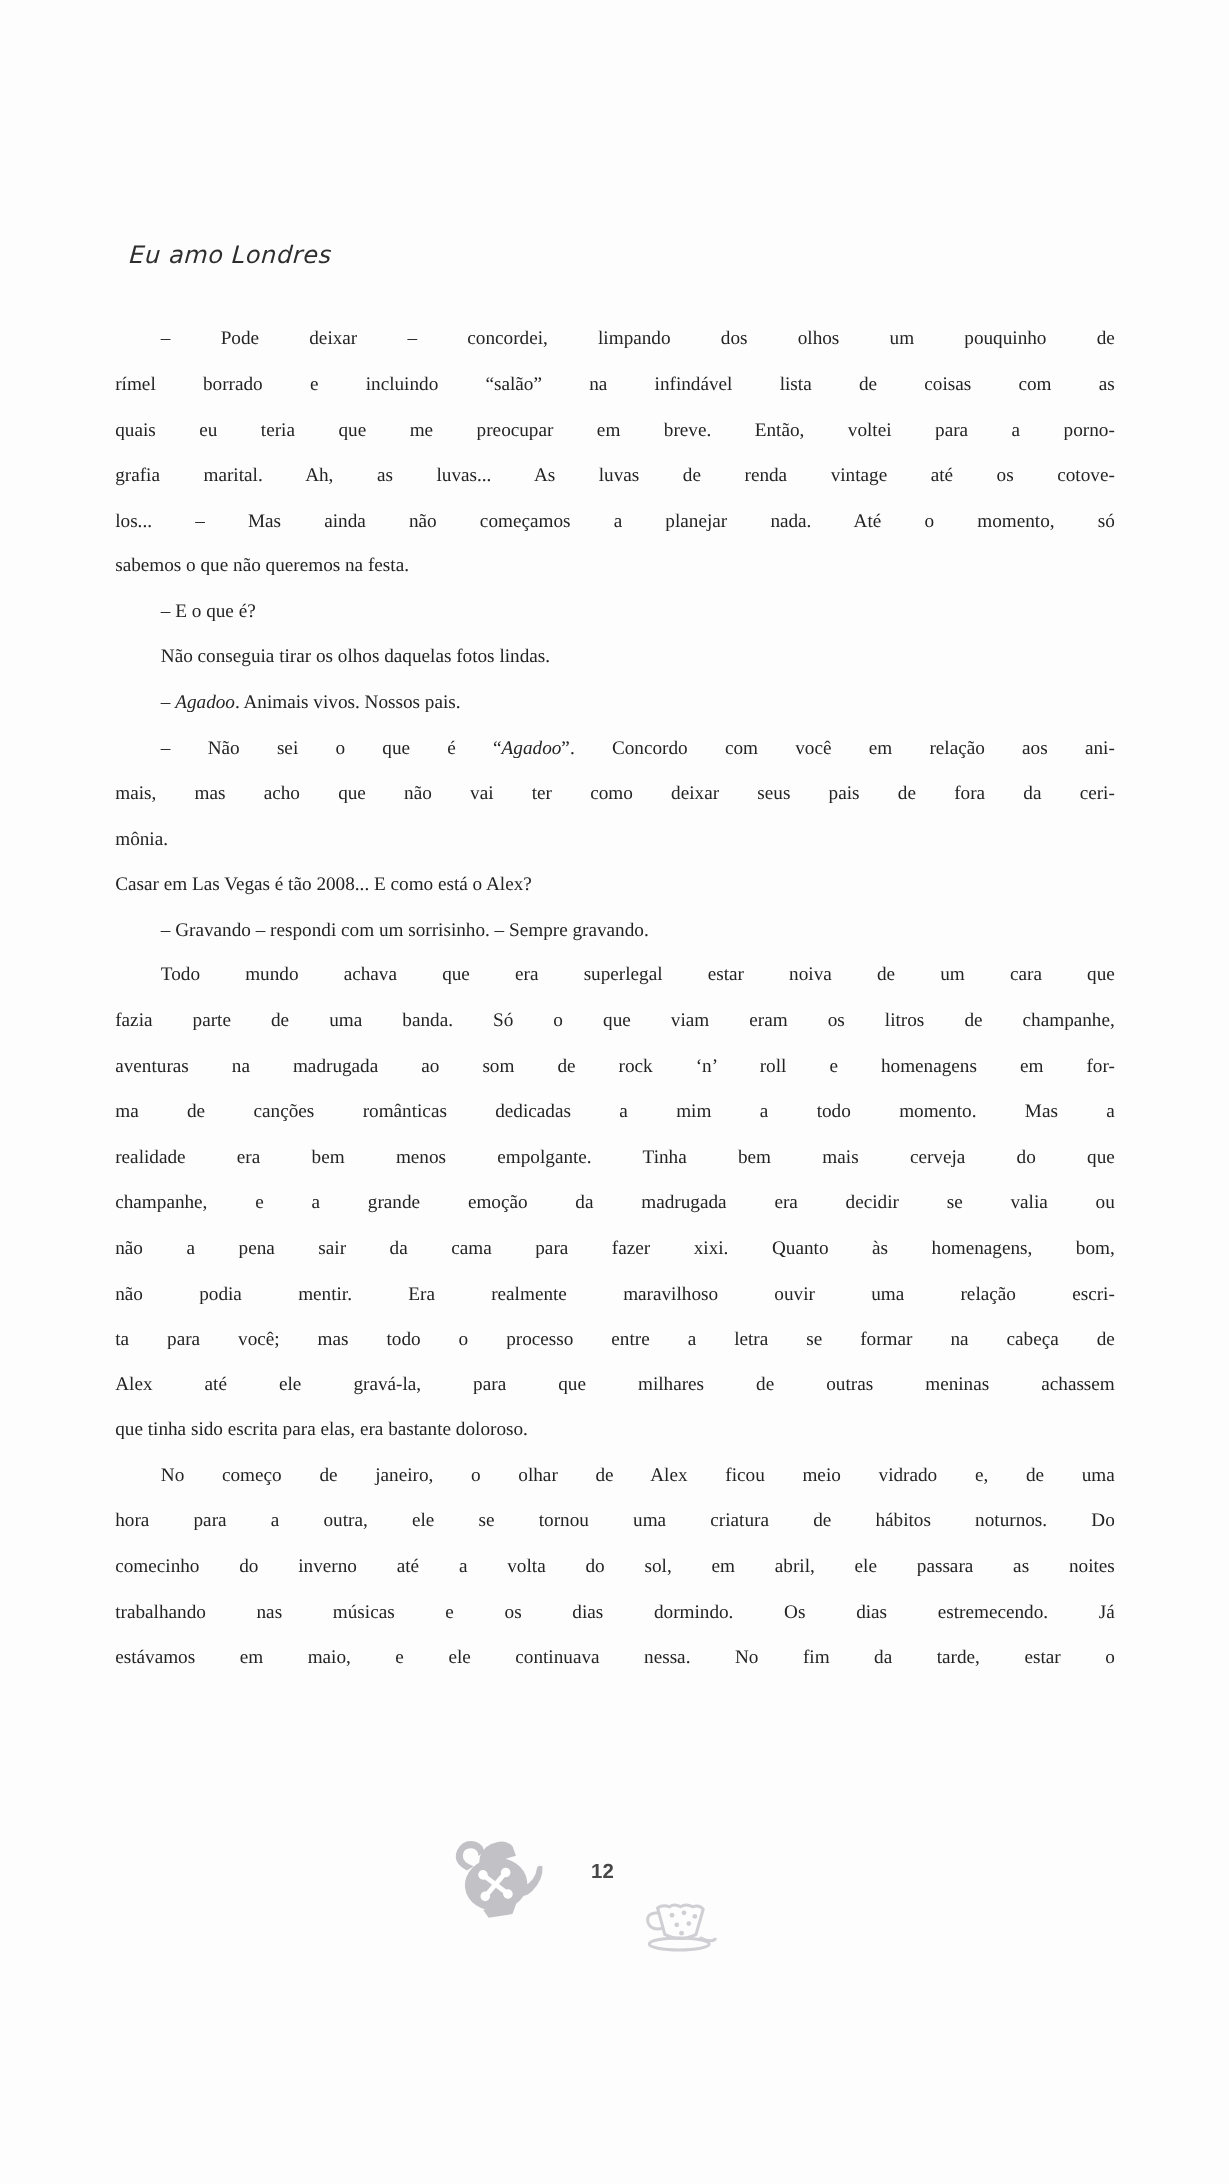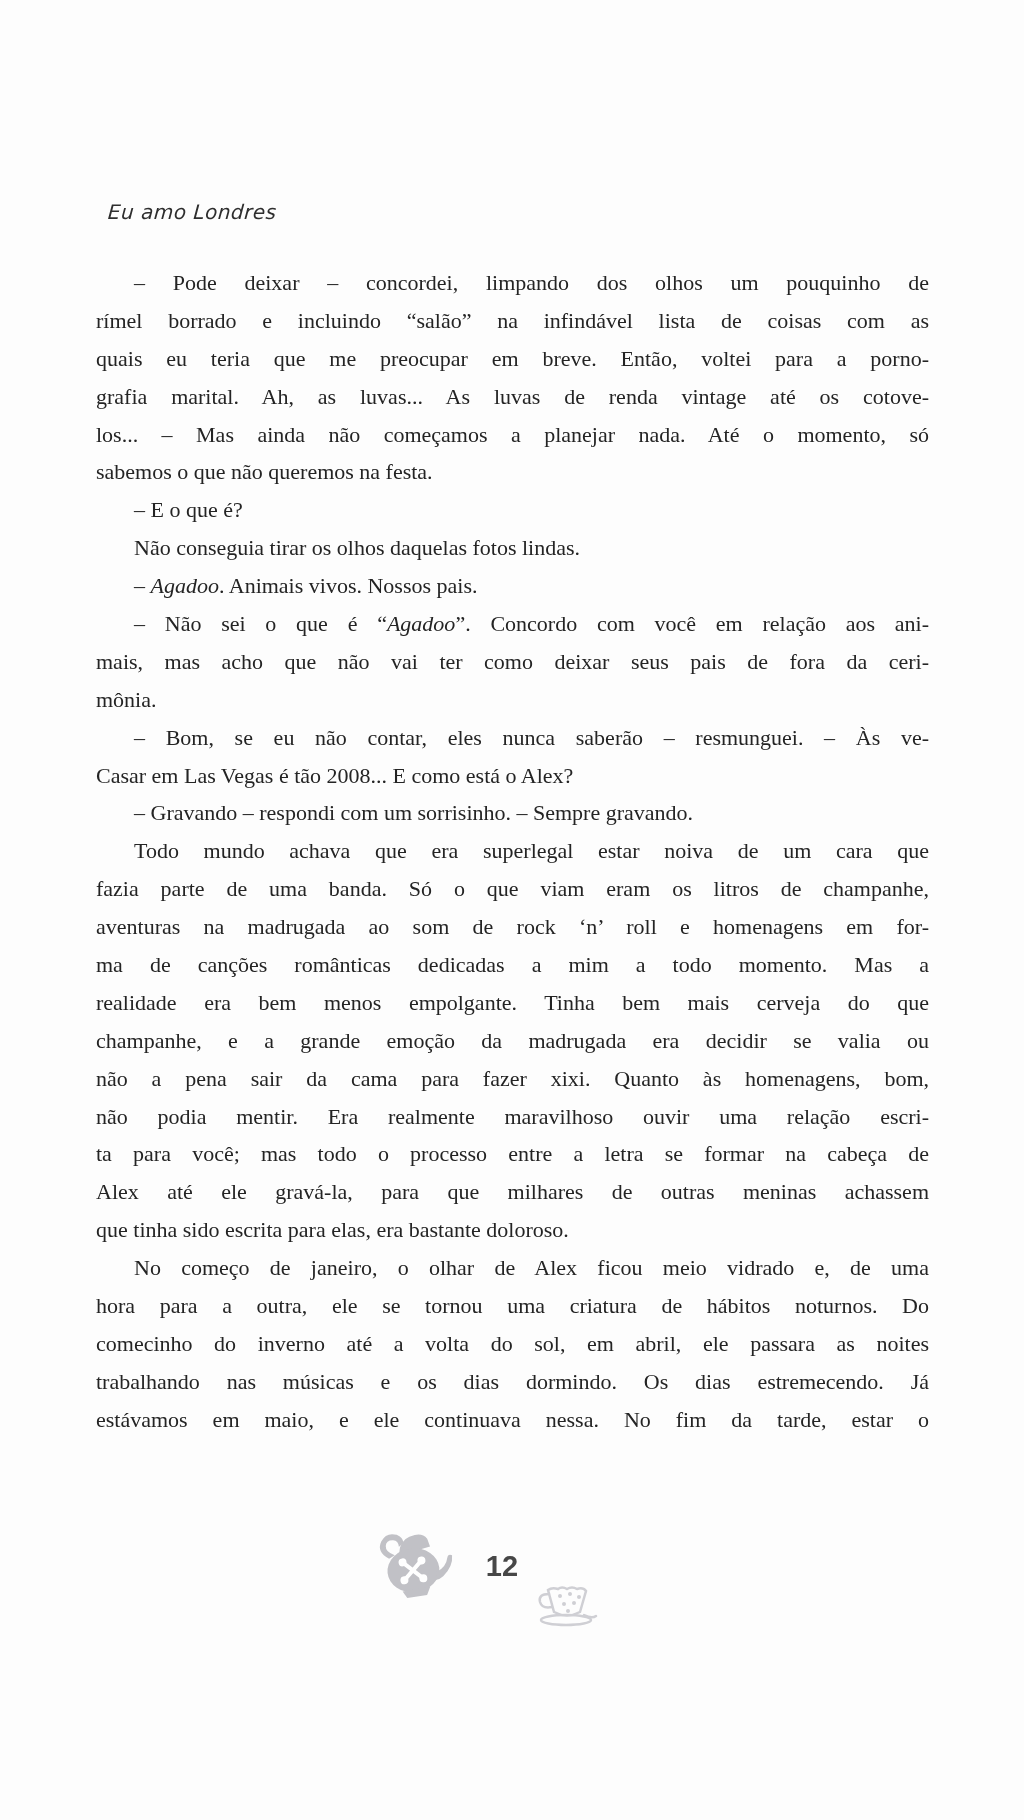--- a/index.html
+++ b/index.html
@@ -31,39 +31,39 @@
   }
   .text-block {
     position: absolute;
     left: 96px;
     top: 264px;
     width: 833px;
     font-family: "Liberation Serif", serif;
     color: var(--text, #242424);
   }
   .line {
-    font-size: 22px;
+    font-size: 16px;
     line-height: 37.9px;
     height: 37.9px;
     text-align: justify;
     text-align-last: justify;
     overflow: hidden;
   }
   .line.indent { padding-left: 38px; }
   .line.end { text-align-last: left; }
   .line .it { font-style: italic; }
   .footer-pagenum {
     position: absolute;
     left: 462px;
     top: 1550px;
     width: 80px;
     text-align: center;
     font-family: "Liberation Sans", sans-serif;
     font-weight: bold;
-    font-size: 29px;
+    font-size: 17px;
     color: var(--pagenum, #474747);
   }
   .teapot-wrap {
     position: absolute;
     left: 376px;
     top: 1530px;
     transform: rotate(-6deg);
   }
   .teacup-wrap {
     position: absolute;
@@ -84,21 +84,20 @@
       <div class="line"><span>quais eu teria que me preocupar em breve. Então, voltei para a porno-</span></div>
       <div class="line"><span>grafia marital. Ah, as luvas... As luvas de renda vintage até os cotove-</span></div>
       <div class="line"><span>los... – Mas ainda não começamos a planejar nada. Até o momento, só</span></div>
       <div class="line end"><span>sabemos o que não queremos na festa.</span></div>
       <div class="line indent end"><span>– E o que é?</span></div>
       <div class="line indent end"><span>Não conseguia tirar os olhos daquelas fotos lindas.</span></div>
       <div class="line indent end"><span>– </span><span class="it">Agadoo</span><span>. Animais vivos. Nossos pais.</span></div>
       <div class="line indent"><span>– Não sei o que é “</span><span class="it">Agadoo</span><span>”. Concordo com você em relação aos ani-</span></div>
       <div class="line"><span>mais, mas acho que não vai ter como deixar seus pais de fora da ceri-</span></div>
       <div class="line end"><span>mônia.</span></div>
-      <div class="line indent"><span>– Bom, se eu não contar, eles nunca saberão – resmunguei. – Às ve-</span></div>
       <div class="line end"><span>Casar em Las Vegas é tão 2008... E como está o Alex?</span></div>
       <div class="line indent end"><span>– Gravando – respondi com um sorrisinho. – Sempre gravando.</span></div>
       <div class="line indent"><span>Todo mundo achava que era superlegal estar noiva de um cara que</span></div>
       <div class="line"><span>fazia parte de uma banda. Só o que viam eram os litros de champanhe,</span></div>
       <div class="line"><span>aventuras na madrugada ao som de rock ‘n’ roll e homenagens em for-</span></div>
       <div class="line"><span>ma de canções românticas dedicadas a mim a todo momento. Mas a</span></div>
       <div class="line"><span>realidade era bem menos empolgante. Tinha bem mais cerveja do que</span></div>
       <div class="line"><span>champanhe, e a grande emoção da madrugada era decidir se valia ou</span></div>
       <div class="line"><span>não a pena sair da cama para fazer xixi. Quanto às homenagens, bom,</span></div>
       <div class="line"><span>não podia mentir. Era realmente maravilhoso ouvir uma relação escri-</span></div>

